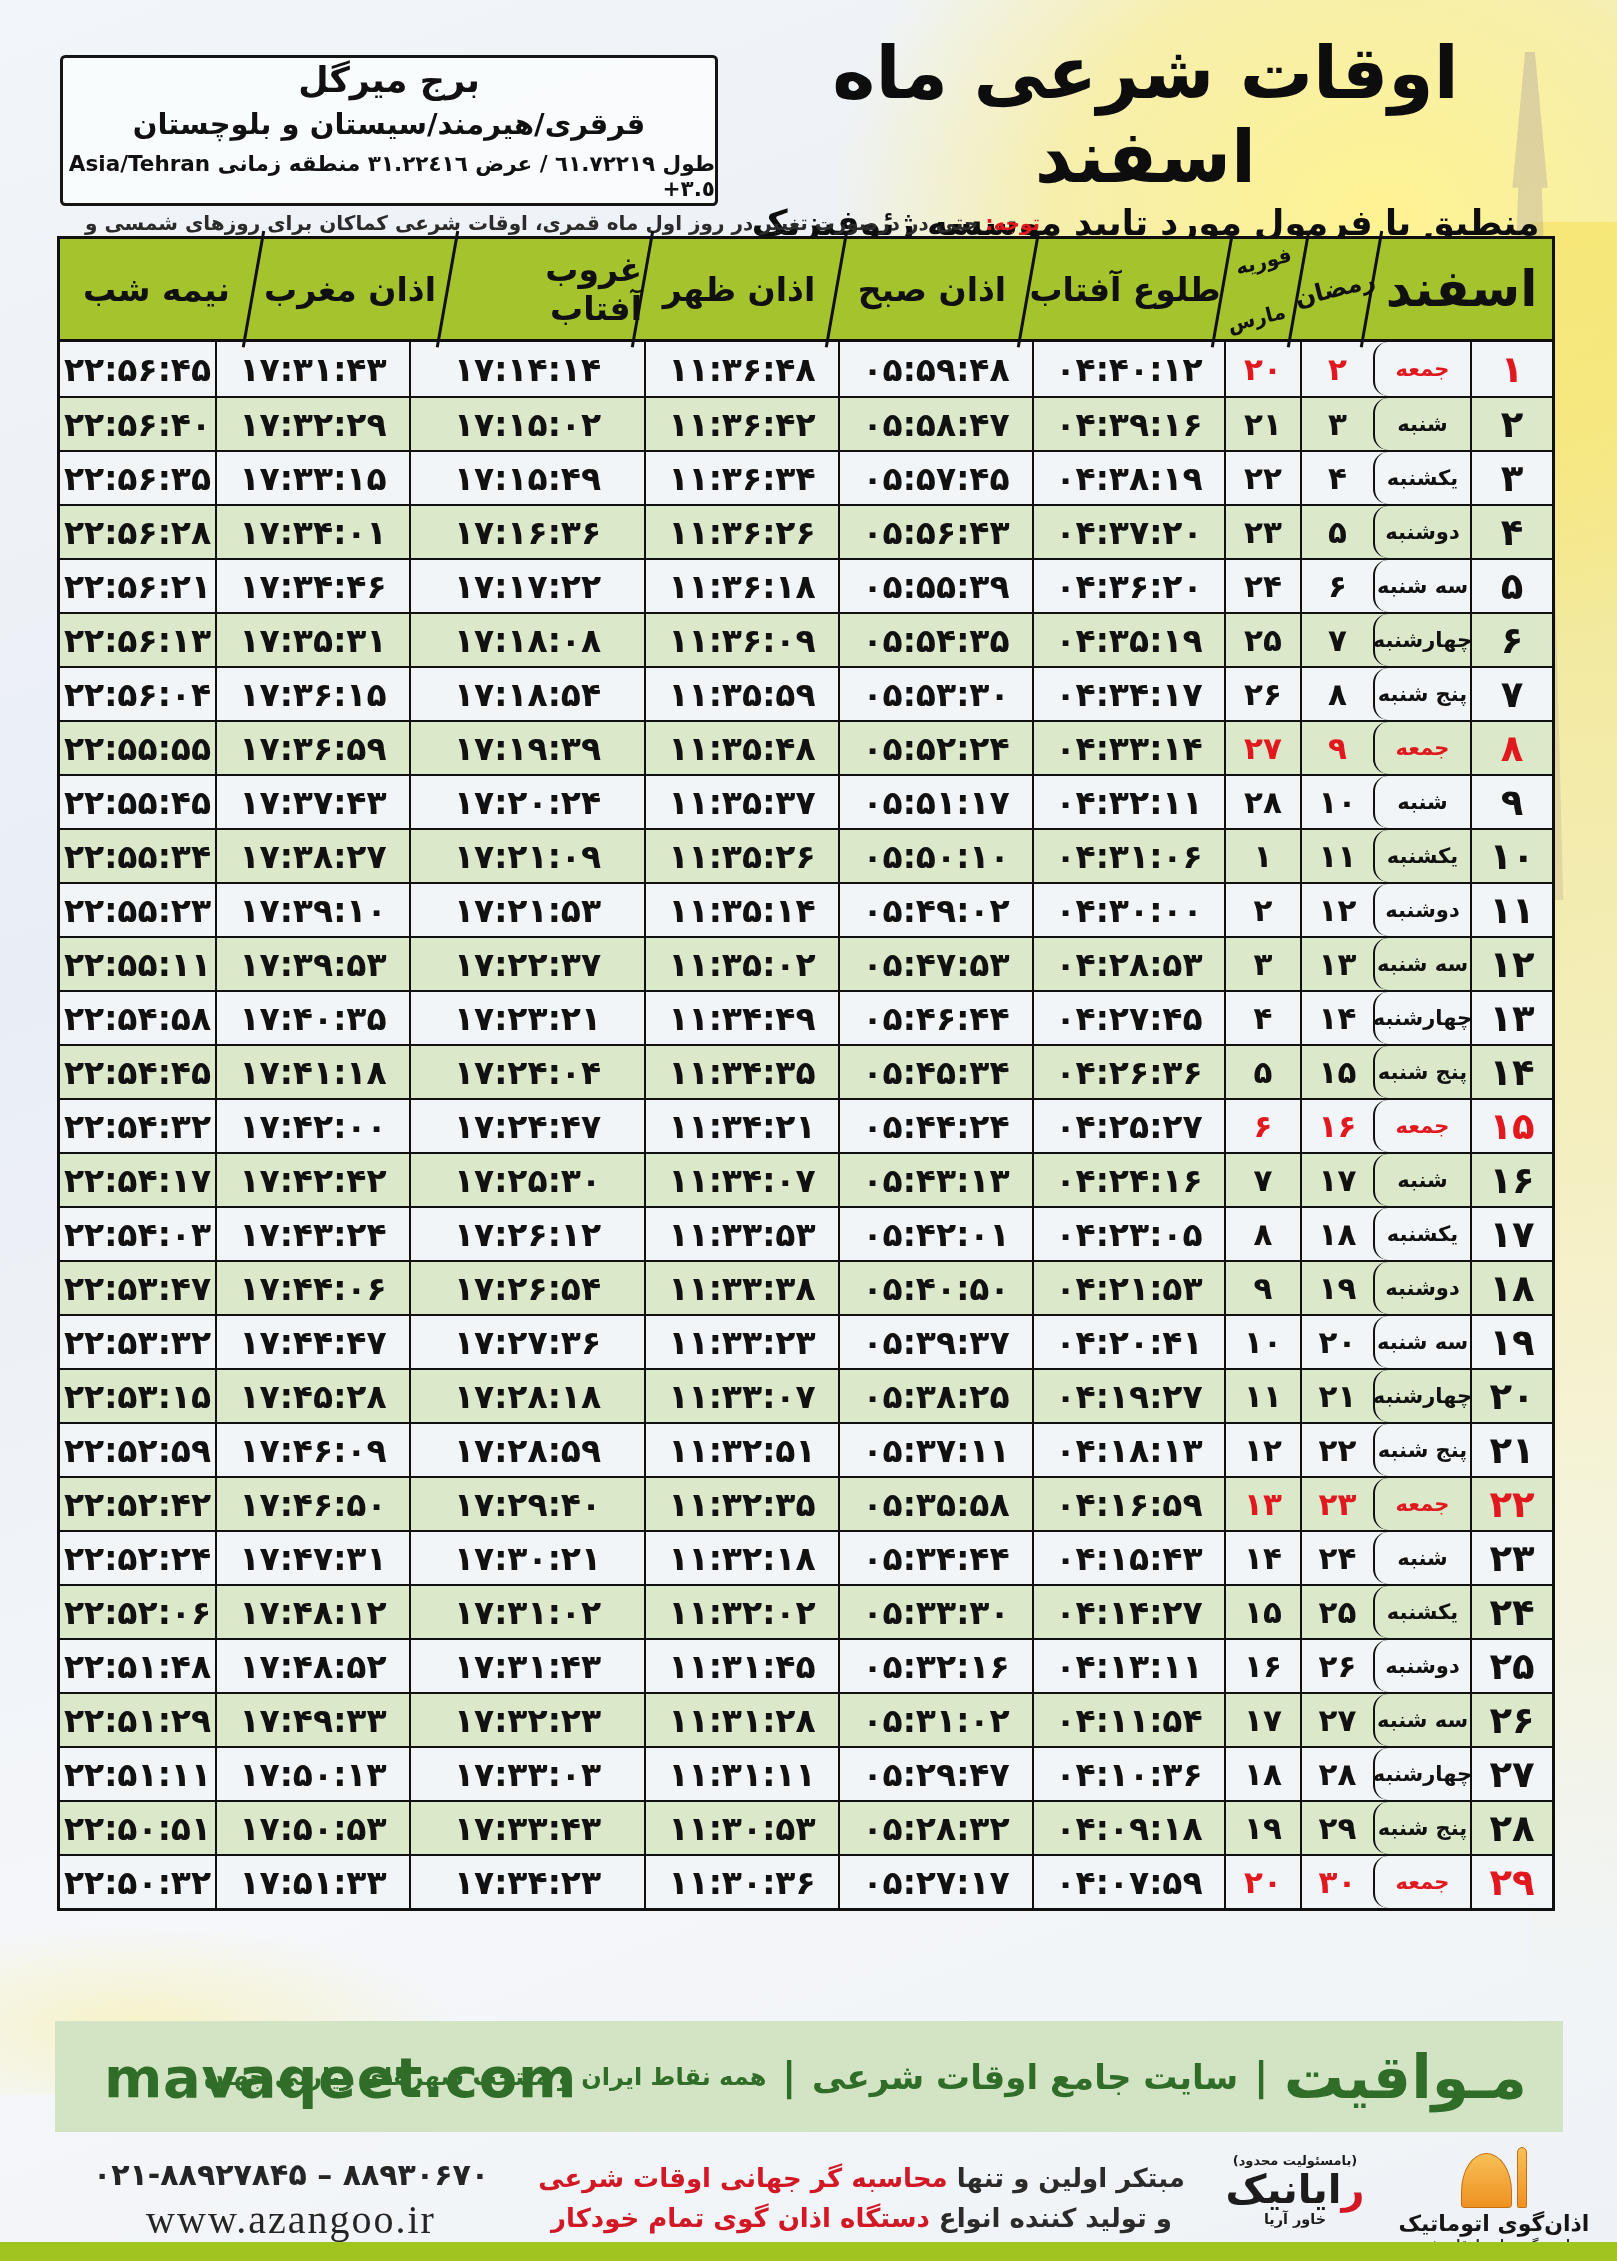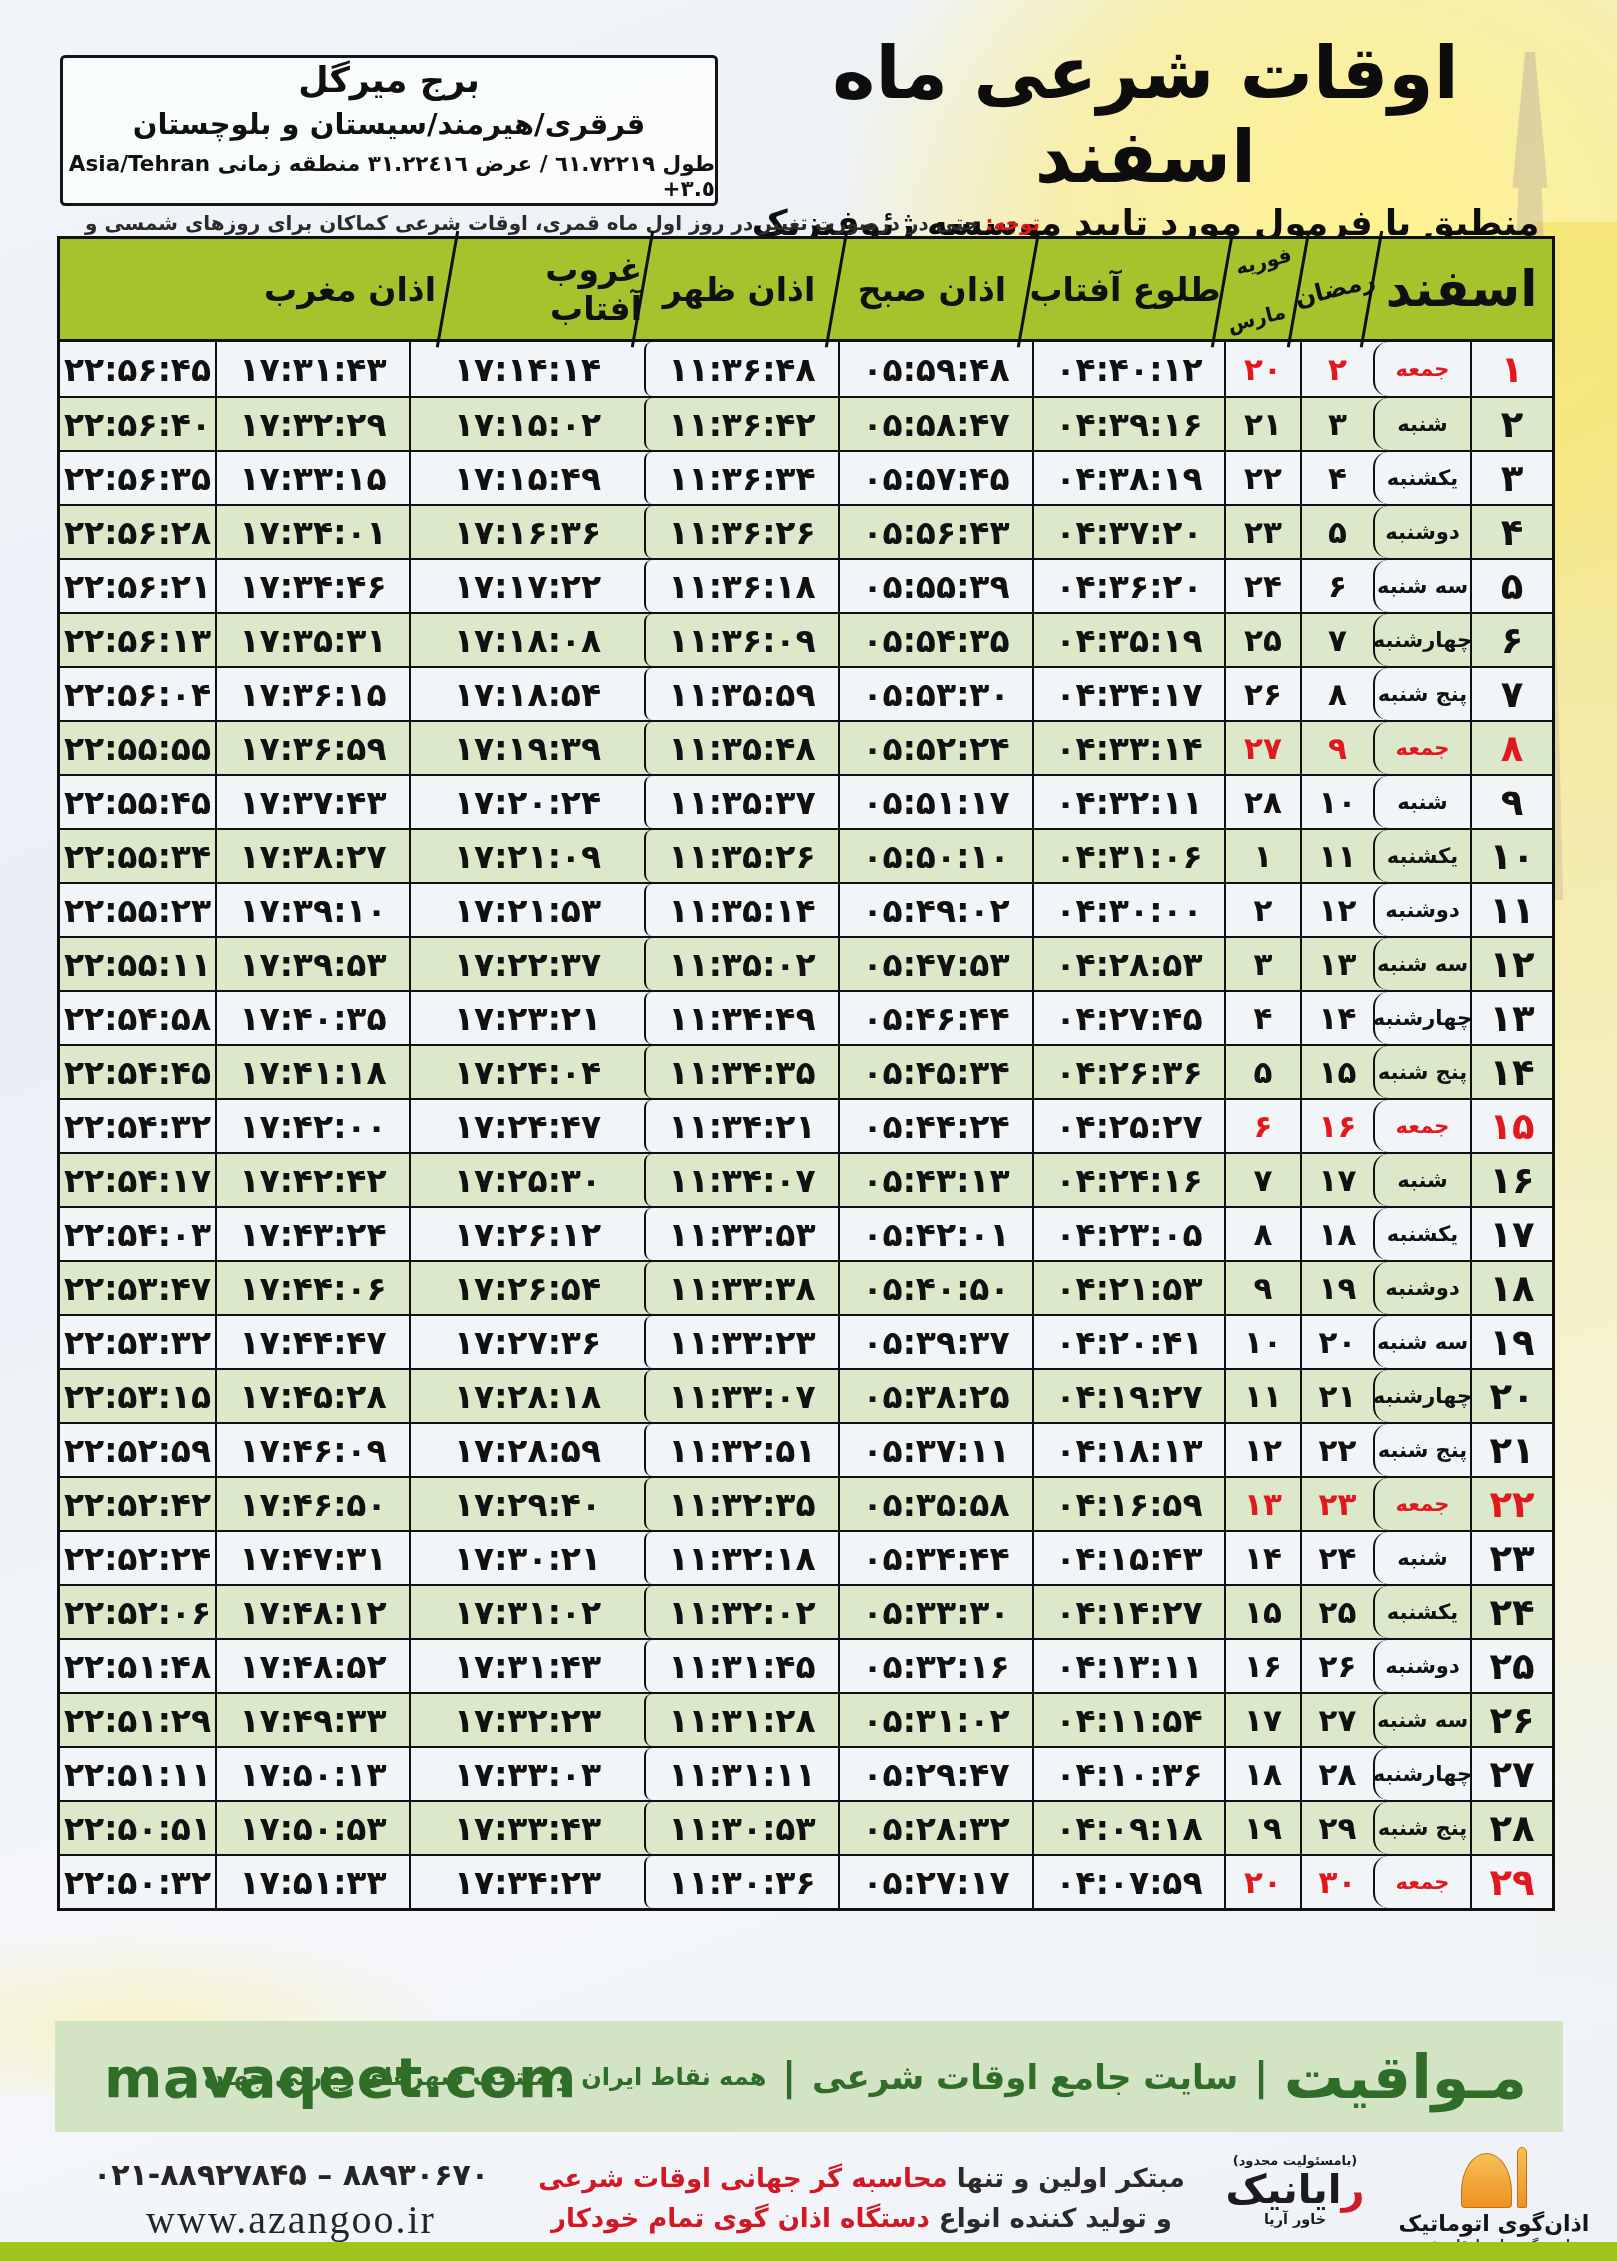--- a/index.html
+++ b/index.html
@@ -61,21 +61,21 @@
 
   .trow { display:flex; direction:rtl; height:54px; background:#f2f5f7; }
   .trow + .trow { border-top:2.6px solid #101010; }
   .trow.green { background:#dbe8c9; }
   .cell { display:flex; align-items:center; justify-content:center; color:#111; }
   .cell:not(:last-child) { border-left:2px solid #101010; }
   .c-esfand { width:82px; font-size:37px; font-weight:bold; }
   .c-weekday { width:97px; font-size:21px; font-weight:bold;border-radius:15px; }
   .c-ramadan { width:73px; font-size:31px; font-weight:bold; }
   .c-feb_mar { width:76px; font-size:31px; font-weight:bold; }
-  .c-sobh { width:192px; } .c-tolu { width:194px; } .c-zohr { width:194px;border-radius:8px; }
+  .c-sobh { width:192px; } .c-tolu { width:194px; } .c-zohr { width:194px; }
   .c-ghorub { width:235px;text-align:center; } .c-maghreb { width:194px; } .c-nimeshab { flex:1; }
   .time { direction:ltr; unicode-bidi:embed; font-size:33px; font-weight:bold; letter-spacing:0.7px; }
   .friday .c-esfand, .friday .c-weekday, .friday .c-ramadan, .friday .c-feb_mar { color:#e1191f; }
 
   
   .mv-bar { position:absolute; left:55px; right:55px; top:2021px; height:111px; background:#d2e4c4;
     display:flex; align-items:center; direction:rtl; color:#2f6d28; padding:0 36px; }
   .mv-name { font-size:60px; font-weight:bold; }
   .mv-sep { font-size:39px; font-weight:bold; margin:0 15.7px; }
   .mv-site-label { font-size:34px; font-weight:bold; }
@@ -149,20 +149,21 @@
         <div class="h-febmar-in">
           <span class="h-feb">فوریه</span>
           <span class="h-mar">مارس</span>
         </div>
       </div>
       <div class="hcell hw-tolu h-mid">طلوع آفتاب</div>
       <div class="hcell hw-sobh h-mid">اذان صبح</div>
       <div class="hcell hw-zohr h-mid">اذان ظهر</div>
       <div class="hcell hw-ghorub h-mid">غروب آفتاب</div>
       <div class="hcell hw-maghreb h-mid">اذان مغرب</div>
+      <div class="hcell hw-nimeshab h-mid">نیمه شب</div>
     </div>
     <div>
         <div class="trow friday">
           <div class="cell c-esfand">۱</div>
           <div class="cell c-weekday">جمعه</div>
           <div class="cell c-ramadan">۲</div>
           <div class="cell c-feb_mar">۲۰</div>
           <div class="cell c-sobh">
             <span class="time">۰۴:۴۰:۱۲</span>
           </div>

